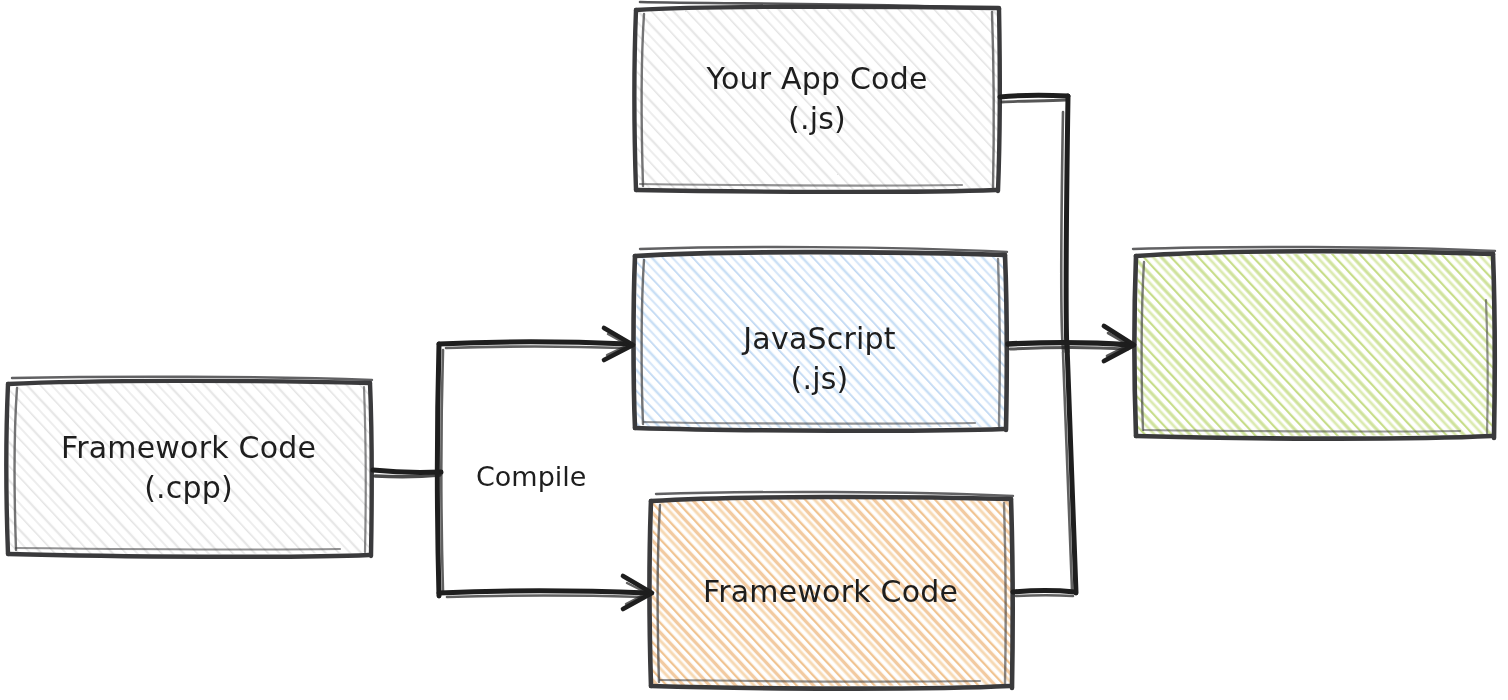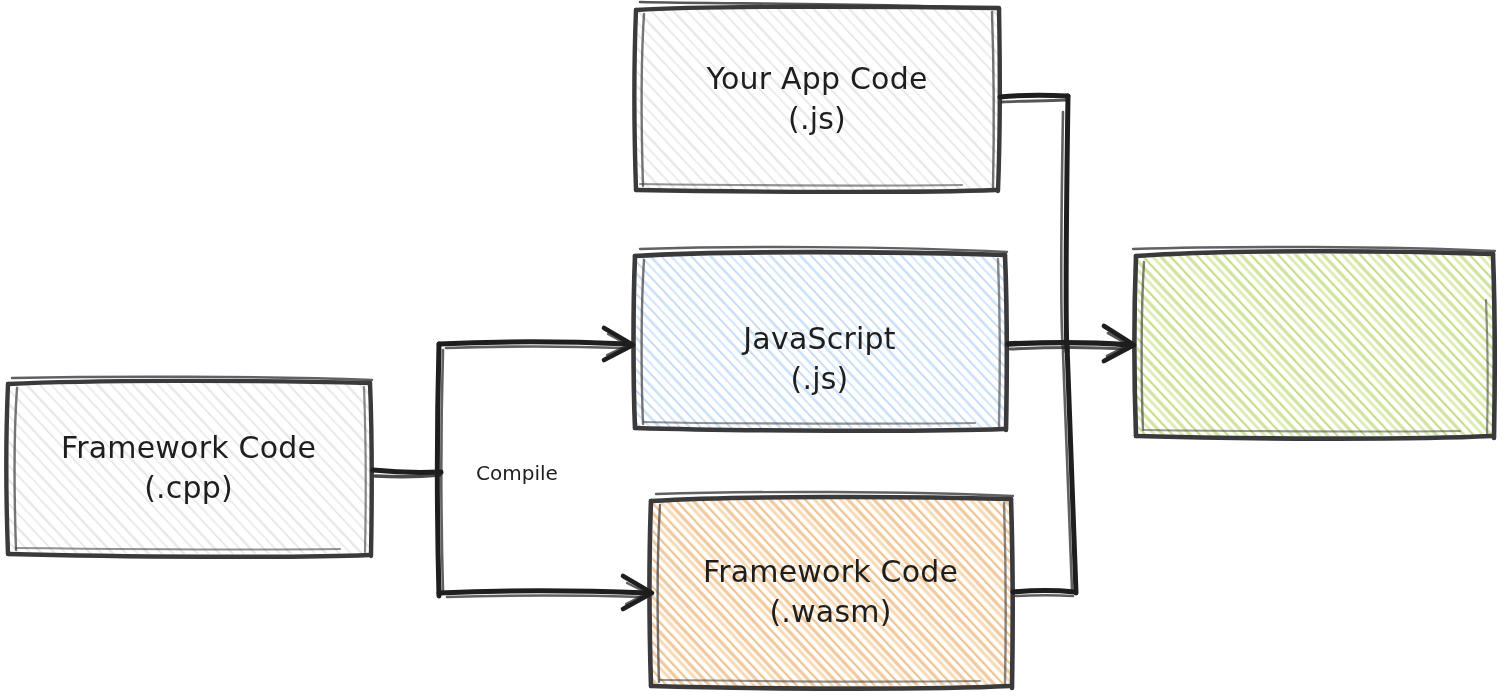--- a/index.html
+++ b/index.html
@@ -36,21 +36,21 @@
     font-size: 30px;
     line-height: 1.32;
     letter-spacing: 0.2px;
     pointer-events: none;
     white-space: pre;
   }
   .edge-label {
     position: absolute;
     color: #1e1e1e;
     font-family: "DejaVu Sans", sans-serif;
-    font-size: 20px;
+    font-size: 27px;
     line-height: 1.2;
     white-space: pre;
   }
 </style>
 </head>
 <body>
 
 <div id="canvas">
 
   <svg id="diagram-svg" viewBox="0 0 1508 700">
@@ -204,19 +204,18 @@
     <span>(.cpp)</span>
   </div>
 
   <div class="node-label" style="left:632px; top:251px; width:375px; height:179px;margin-top:18px;">
     <span>JavaScript</span>
     <span>(.js)</span>
   </div>
 
   <div class="node-label" style="left:648px; top:495px; width:365px; height:193px;">
     <span>Framework Code</span>
-    <span>(.wasm)</span>
   </div>
 
 
   <div class="edge-label" style="left:476px; top:461px;">Compile</div>
 
 </div>
 
 </body></html>

